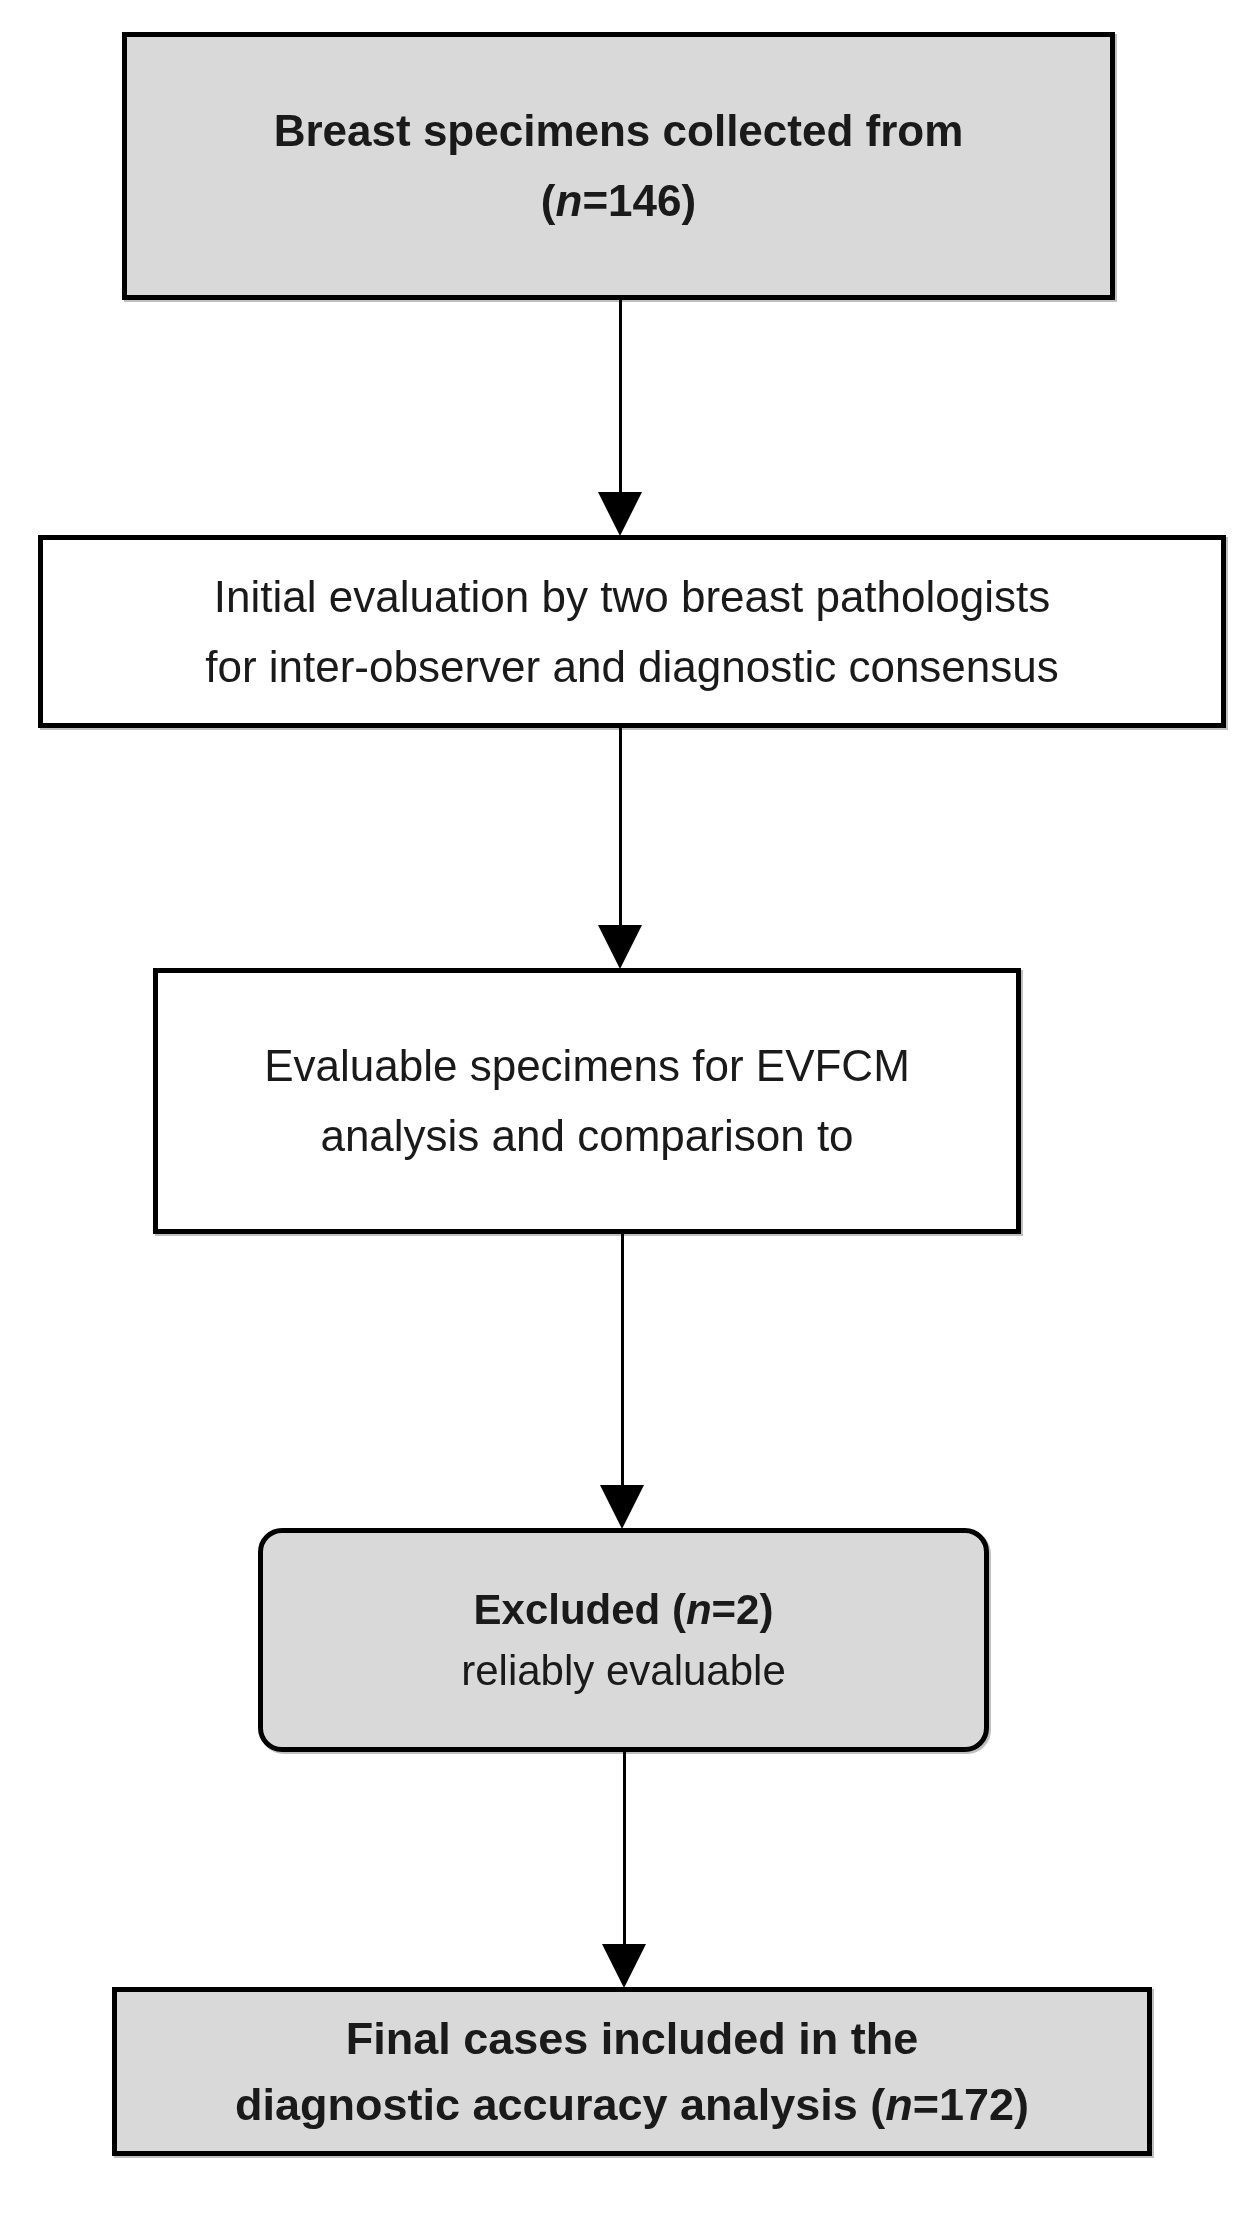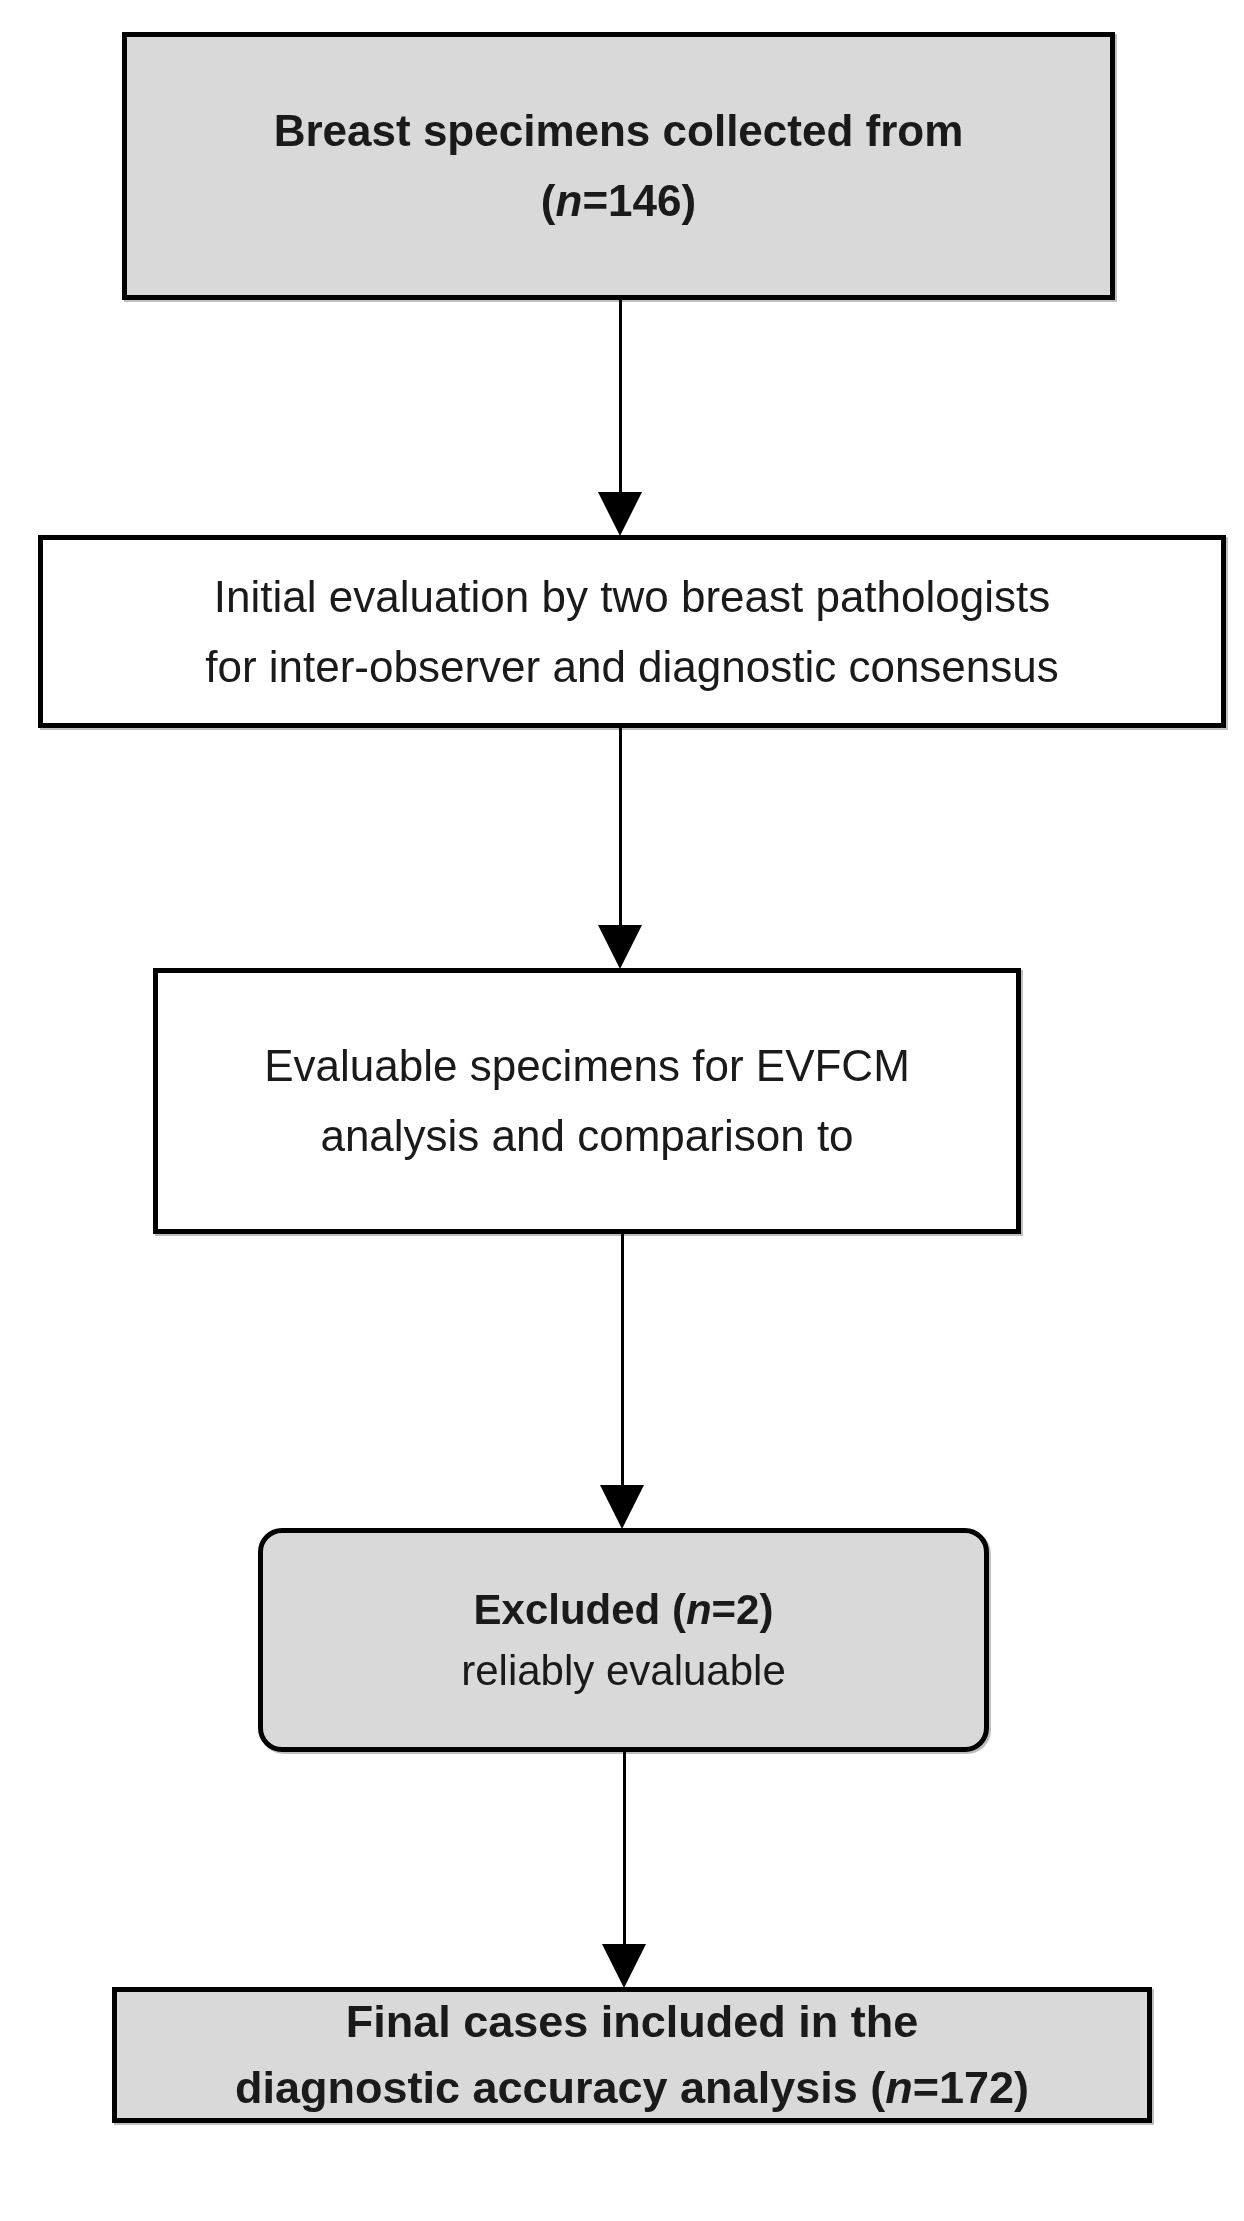--- a/index.html
+++ b/index.html
@@ -96,18 +96,18 @@
   <div class="flow-box gray fs-42" style="left:258px; top:1528px; width:731px; height:224px;border-radius:24px;">
     <span class="line bold"><span>Excluded (</span><span class="it">n</span><span>=2)</span></span>
     <span class="line">reliably evaluable</span>
   </div>
 
   <div class="arrow" style="left:602px; top:1750px; height:238px;">
     <div class="arrow-line"></div>
     <div class="arrow-head"></div>
   </div>
 
-  <div class="flow-box gray fs-45 bold" style="left:112px; top:1987px; width:1040px; height:136px;">
+  <div class="flow-box gray fs-45 bold" style="left:112px; top:1987px; width:1040px; height:169px;">
     <span class="line">Final cases included in the</span>
     <span class="line"><span>diagnostic accuracy analysis (</span><span class="it">n</span><span>=172)</span></span>
   </div>
 
 </div>
 
 </body></html>

